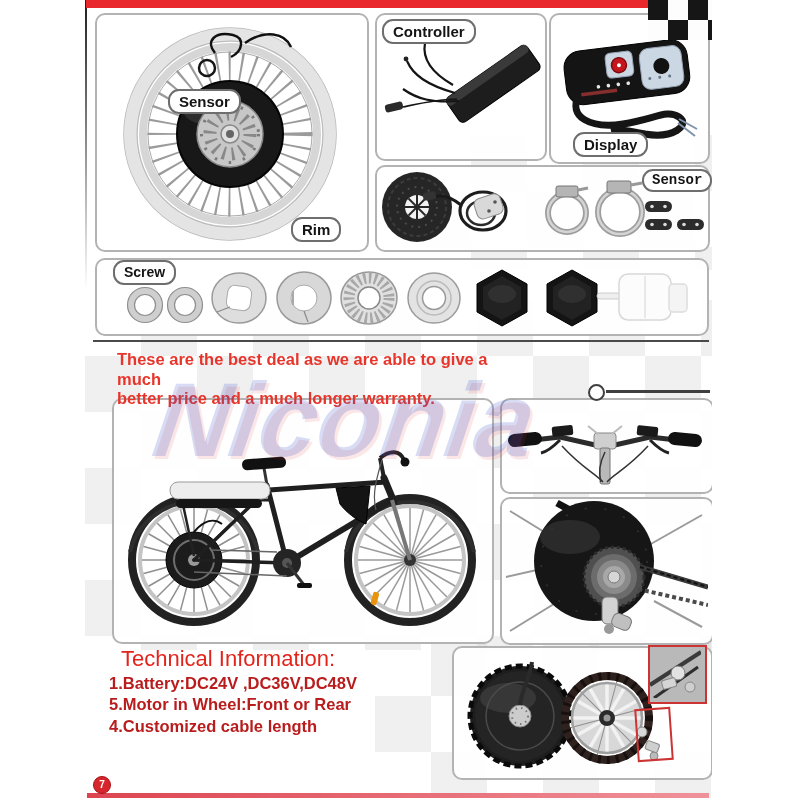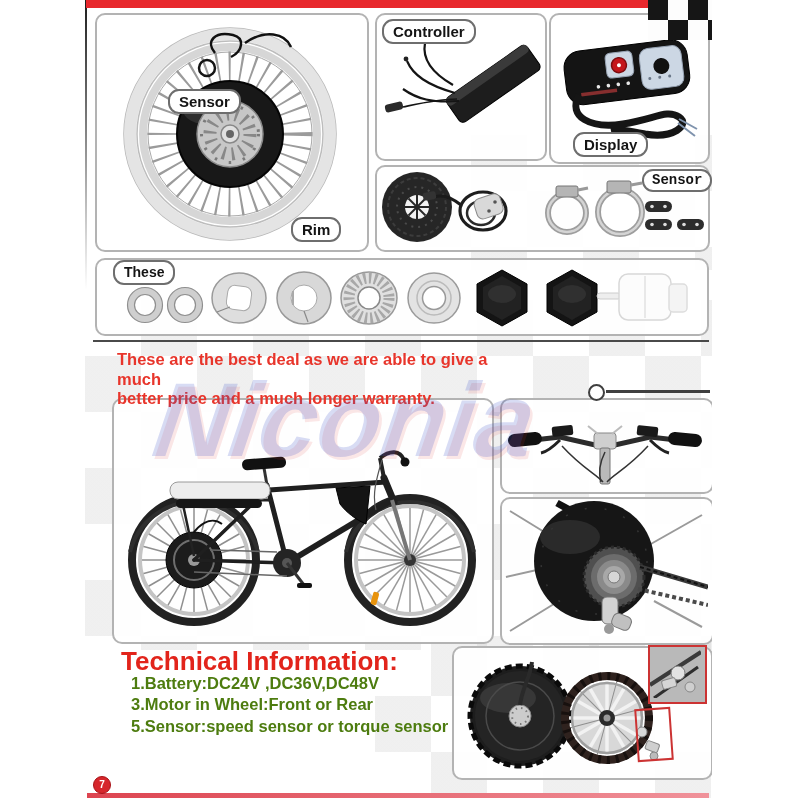--- a/index.html
+++ b/index.html
@@ -34,22 +34,22 @@
   .badge-controller{left:297px;top:19px;}
   .badge-display{left:488px;top:132px;}
   .badge-sensor{left:557px;top:169px;font-size:14px;padding:0 8px;font-family:Liberation Mono, monospace;}
   .badge-screw{left:28px;top:260px;font-size:14px;}
   .sep-line{position:absolute;left:8px;top:340px;width:616px;height:2px;background:#4a4a4a;z-index:2;}
   .note{position:absolute;left:32px;top:350px;width:380px;z-index:4;color:#e8352b;
     font-weight:bold;font-size:16.5px;line-height:19.5px;}
   .pull-circle{position:absolute;left:503px;top:384px;width:13px;height:13px;border:2.5px solid #3f3f3f;
     border-radius:50%;background:#fff;z-index:4;}
   .pull-line{position:absolute;left:521px;top:390px;width:104px;height:2.5px;background:#3f3f3f;z-index:4;}
-  .tech-title{position:absolute;left:36px;top:646px;font-size:26px;font-weight:bold;color:#e2241b;z-index:4;}
-  .tech-list{position:absolute;left:46px;top:673px;z-index:4;color:#4d7c0f;
+  .tech-title{position:absolute;left:36px;top:646px;font-size:22px;font-weight:normal;color:#e2241b;z-index:4;}
+  .tech-list{position:absolute;left:24px;top:673px;z-index:4;color:#b91c1c;
     font-weight:bold;font-size:16.5px;line-height:21.3px;white-space:nowrap;}
   .page-num{position:absolute;left:8px;top:776px;width:16px;height:16px;border-radius:50%;
     background:#d6262c;border:1px solid #a81318;color:#fff;font-size:10px;font-weight:bold;
     text-align:center;line-height:16px;z-index:4;}
   .footer-bar{position:absolute;left:2px;top:793px;width:622px;height:5px;z-index:3;
     background:linear-gradient(90deg,#dd4450,#f0929a);}
   .watermark{position:absolute;z-index:5;pointer-events:none;font-weight:bold;font-style:italic;white-space:nowrap;}
   .wm-top{left:55px;top:260px;font-size:150px;color:rgba(243,156,46,0.16);letter-spacing:6px;}
   .wm-bottom{left:70px;top:360px;font-size:105px;color:rgba(60,80,200,0.20);transform:skewX(-8deg);
     text-shadow:3px 3px 0 rgba(220,60,60,0.12);}
@@ -336,22 +336,22 @@
       <path d="M 136,90 L 206,106" stroke="#4a4a4a" stroke-width="4" stroke-dasharray="4 3"></path>
       <rect x="100" y="98" width="16" height="27" rx="5" fill="#d2d2d2" stroke="#777"></rect>
       <rect x="110" y="116" width="19" height="14" rx="5" fill="#c0c0c0" stroke="#777" transform="rotate(22 120 123)"></rect>
       <circle cx="107" cy="130" r="5" fill="#999"></circle>
     </svg>
   </div>
 
   <div class="tech-title">Technical Information:</div>
   <div class="tech-list">
     <div>1.Battery:DC24V ,DC36V,DC48V</div>
-    <div>3.Motor in Wheel:Front or Rear</div>
-    <div>5.Sensor:speed sensor or torque sensor</div>
+    <div>5.Motor in Wheel:Front or Rear</div>
+    <div>4.Customized cable length</div>
   </div>
 
   <div class="panel panel-bottomright">
     <svg width="253" height="126" viewBox="0 0 253 126">
       <circle cx="66" cy="68" r="50" fill="#1d1d1d" stroke="#0a0a0a" stroke-width="5" stroke-dasharray="7 4"></circle>
       <circle cx="66" cy="68" r="45" fill="#242424"></circle>
       <ellipse cx="54" cy="50" rx="28" ry="15" fill="#3d3d3d" opacity=".75"></ellipse>
       <circle cx="66" cy="68" r="34" fill="none" stroke="#4a4a4a" stroke-width="1.5"></circle>
       <circle cx="66" cy="68" r="11" fill="#cccccc" stroke="#888"></circle>
       <circle cx="66" cy="68" r="8" fill="none" stroke="#777" stroke-width="2" stroke-dasharray="1.5 4"></circle>
@@ -393,19 +393,19 @@
       <circle cx="40" cy="40" r="5" fill="#cfcfcf" stroke="#888"></circle>
     </svg>
   </div>
   <div class="red-outline"></div>
 
   <div class="badge badge-motor">Sensor</div>
   <div class="badge badge-rim">Rim</div>
   <div class="badge badge-controller">Controller</div>
   <div class="badge badge-display">Display</div>
   <div class="badge badge-sensor">Sensor</div>
-  <div class="badge badge-screw">These</div>
+  <div class="badge badge-screw">Screw</div>
 
   <div class="watermark wm-bottom">Niconia</div>
 
   <div class="page-num">7</div>
   <div class="footer-bar"></div>
 </div>
 
 </body></html>

